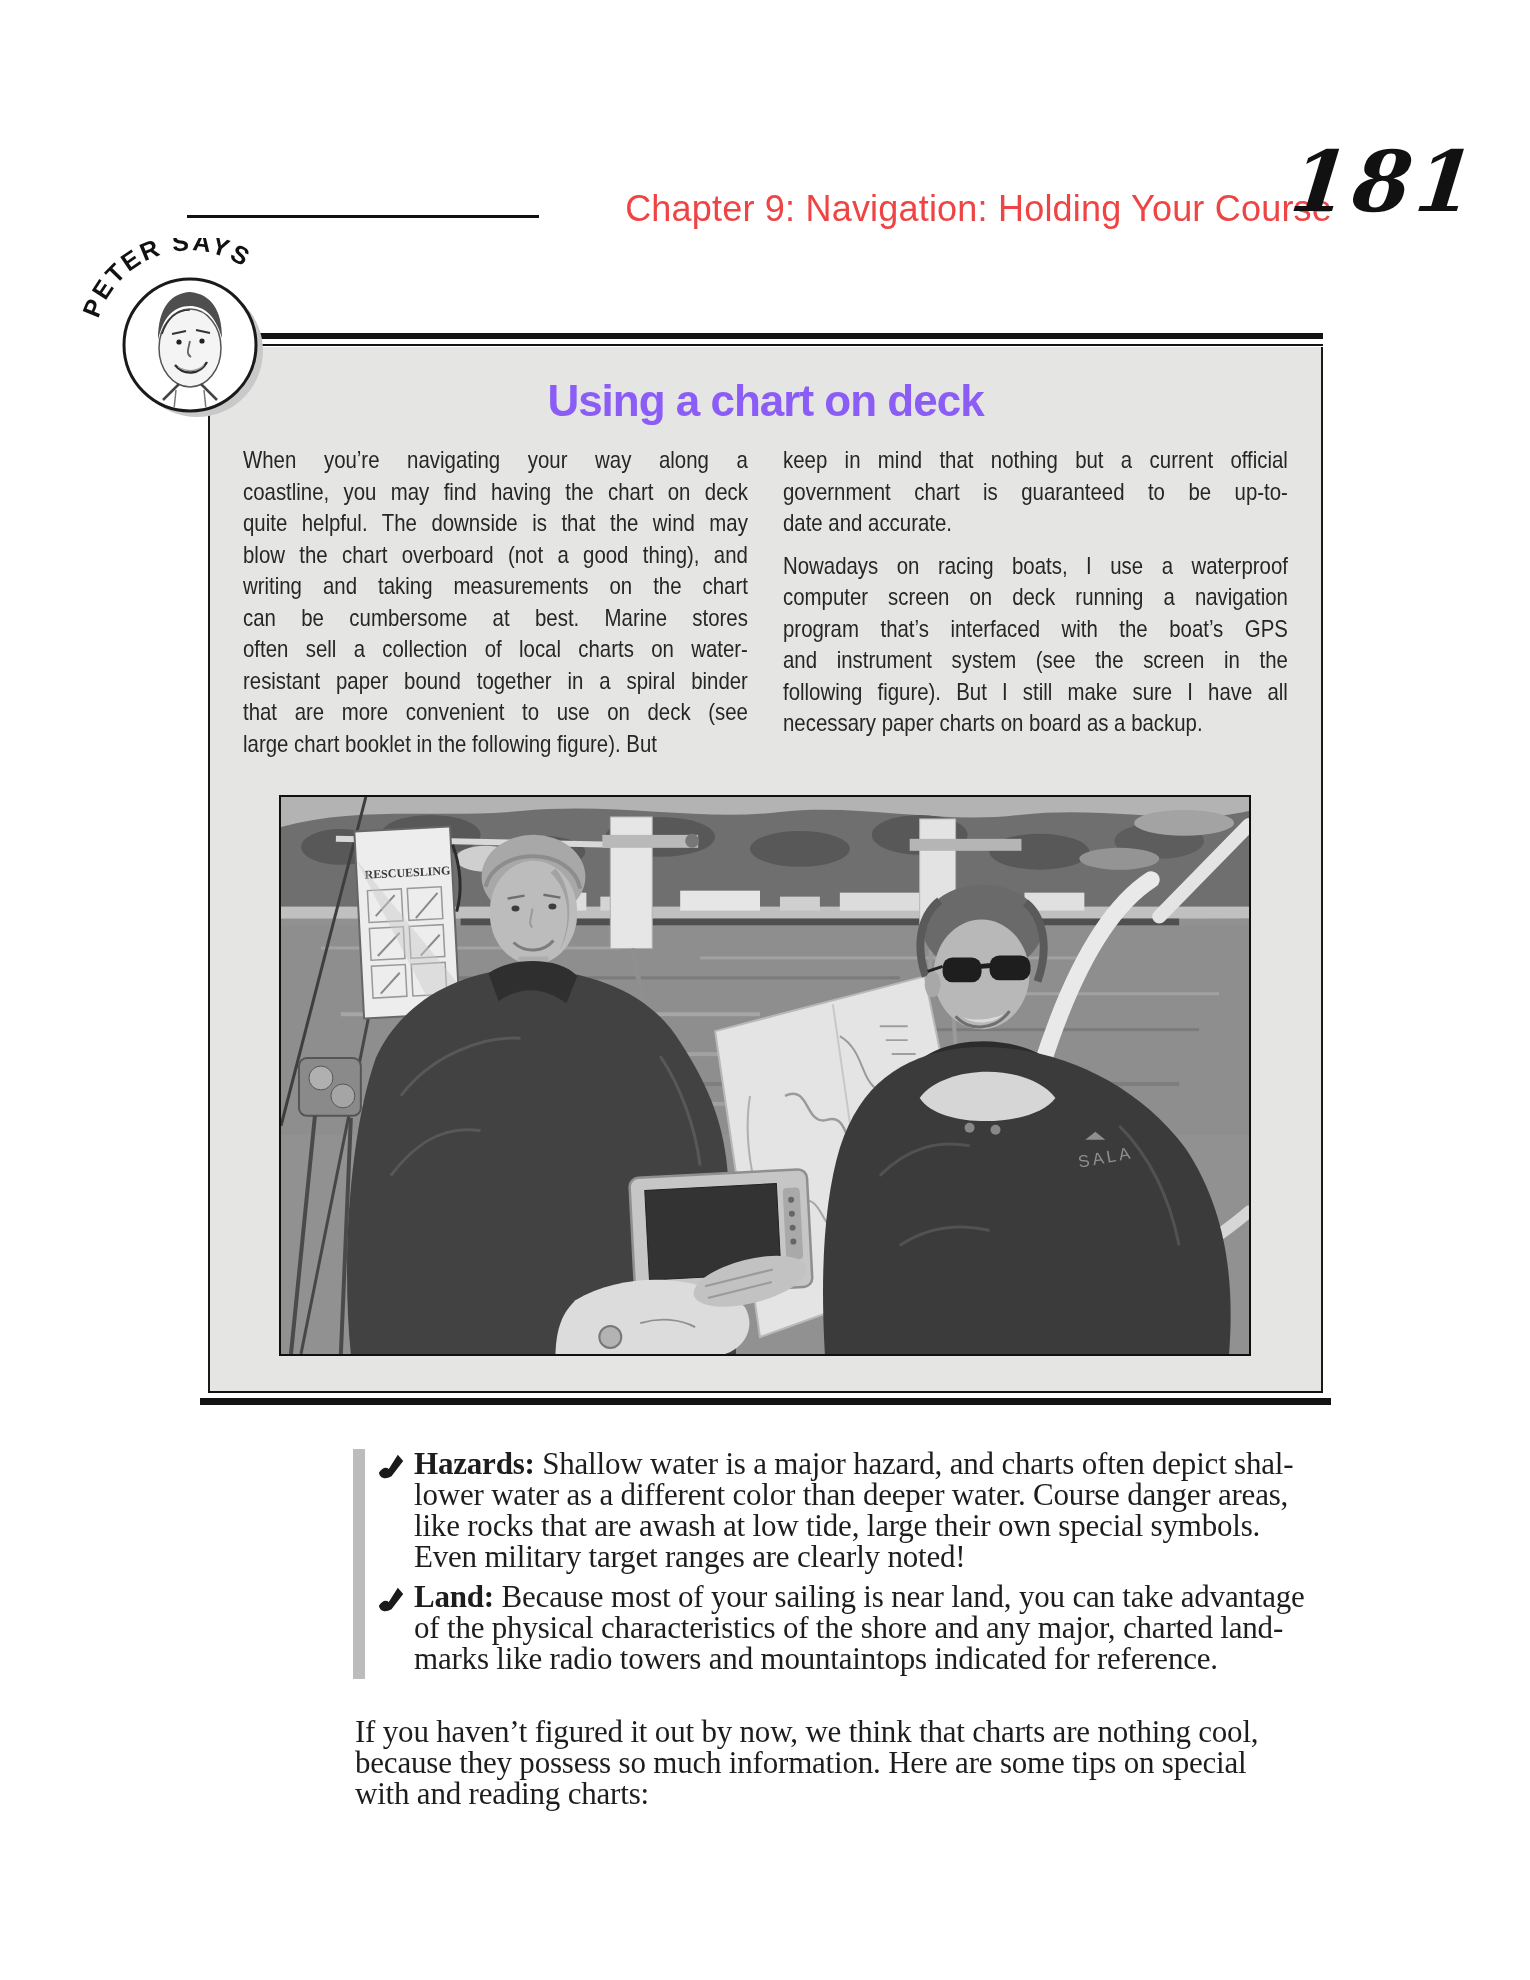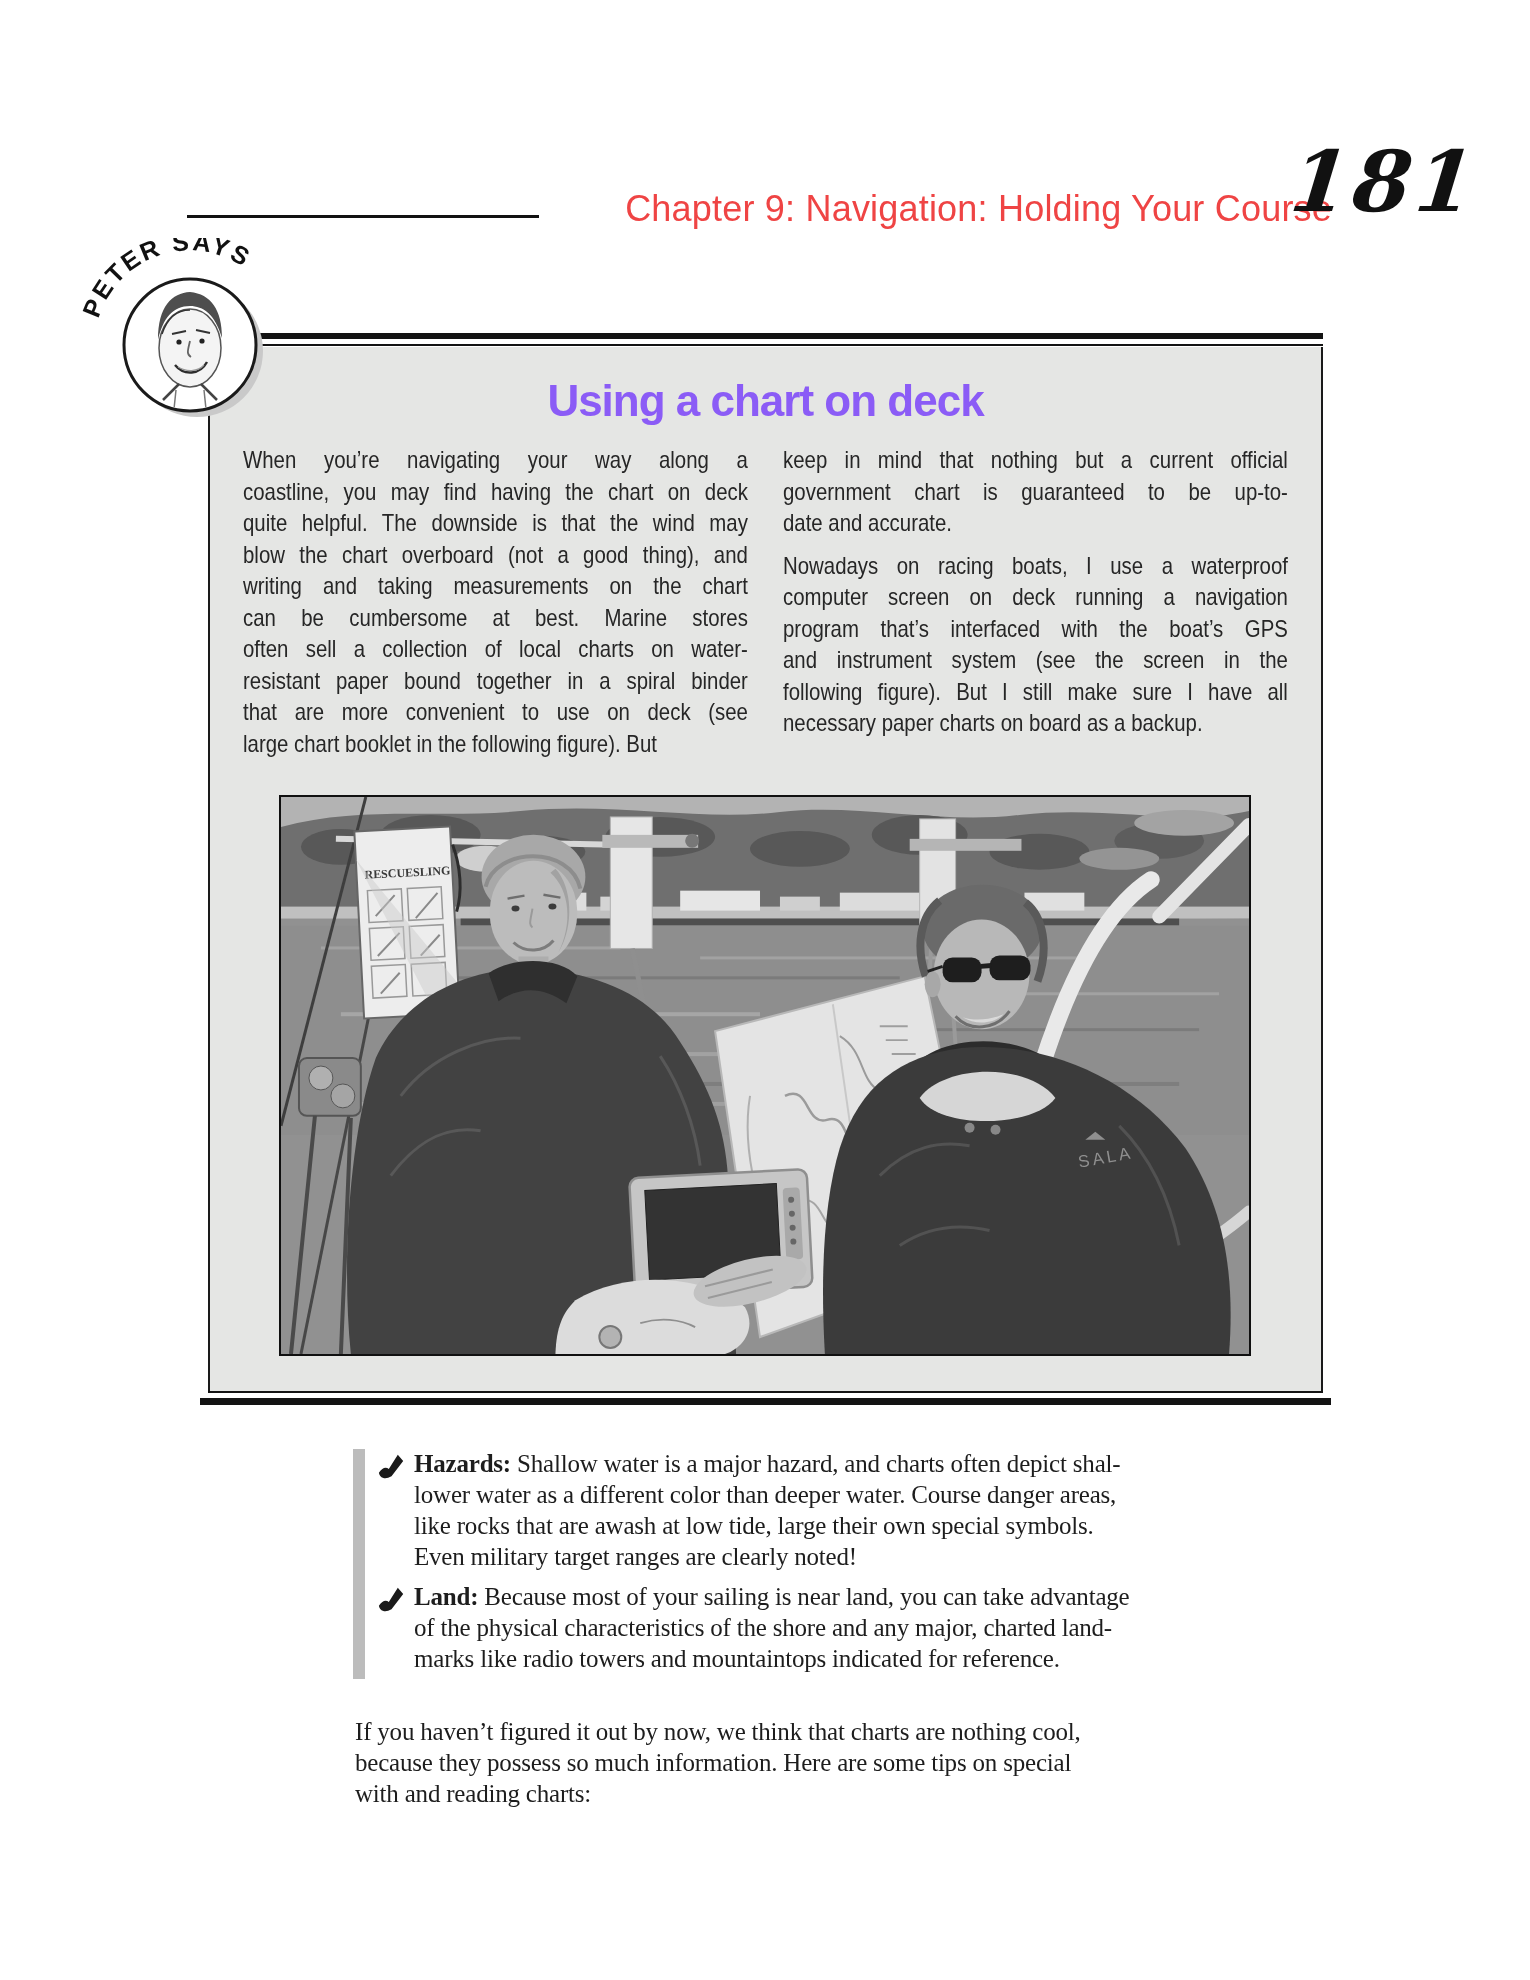--- a/index.html
+++ b/index.html
@@ -39,21 +39,21 @@
   .photo-frame{position:absolute;left:279px;top:795px;width:968px;height:557px;
         border:2px solid #101010;background:#9a9a9a;}
   .photo-frame svg{display:block;width:100%;height:100%;}
 
   
   .bullet-bar{position:absolute;left:353px;top:1449px;width:12px;height:230px;background:#bcbcbc;}
   .bullet-list{position:absolute;left:378px;top:1448px;width:900px;}
   .bullet-item{display:flex;align-items:flex-start;}
   .bullet-item + .bullet-item{margin-top:9px;}
   .bullet-glyph{flex:0 0 27px;margin:4px 9px 0 0;}
-  .serif{font-family:"Liberation Serif",serif;font-size:25px;line-height:31px;
+  .serif{font-family:"Liberation Serif",serif;font-size:31px;line-height:31px;
         letter-spacing:-.2px;color:#1d1d1d;}
   .serifline{white-space:nowrap;}
   .closing{position:absolute;left:355px;top:1716px;width:900px;}
 </style>
 </head>
 <body>
 
 <div class="page">
 
   <div class="header-rule"></div>

